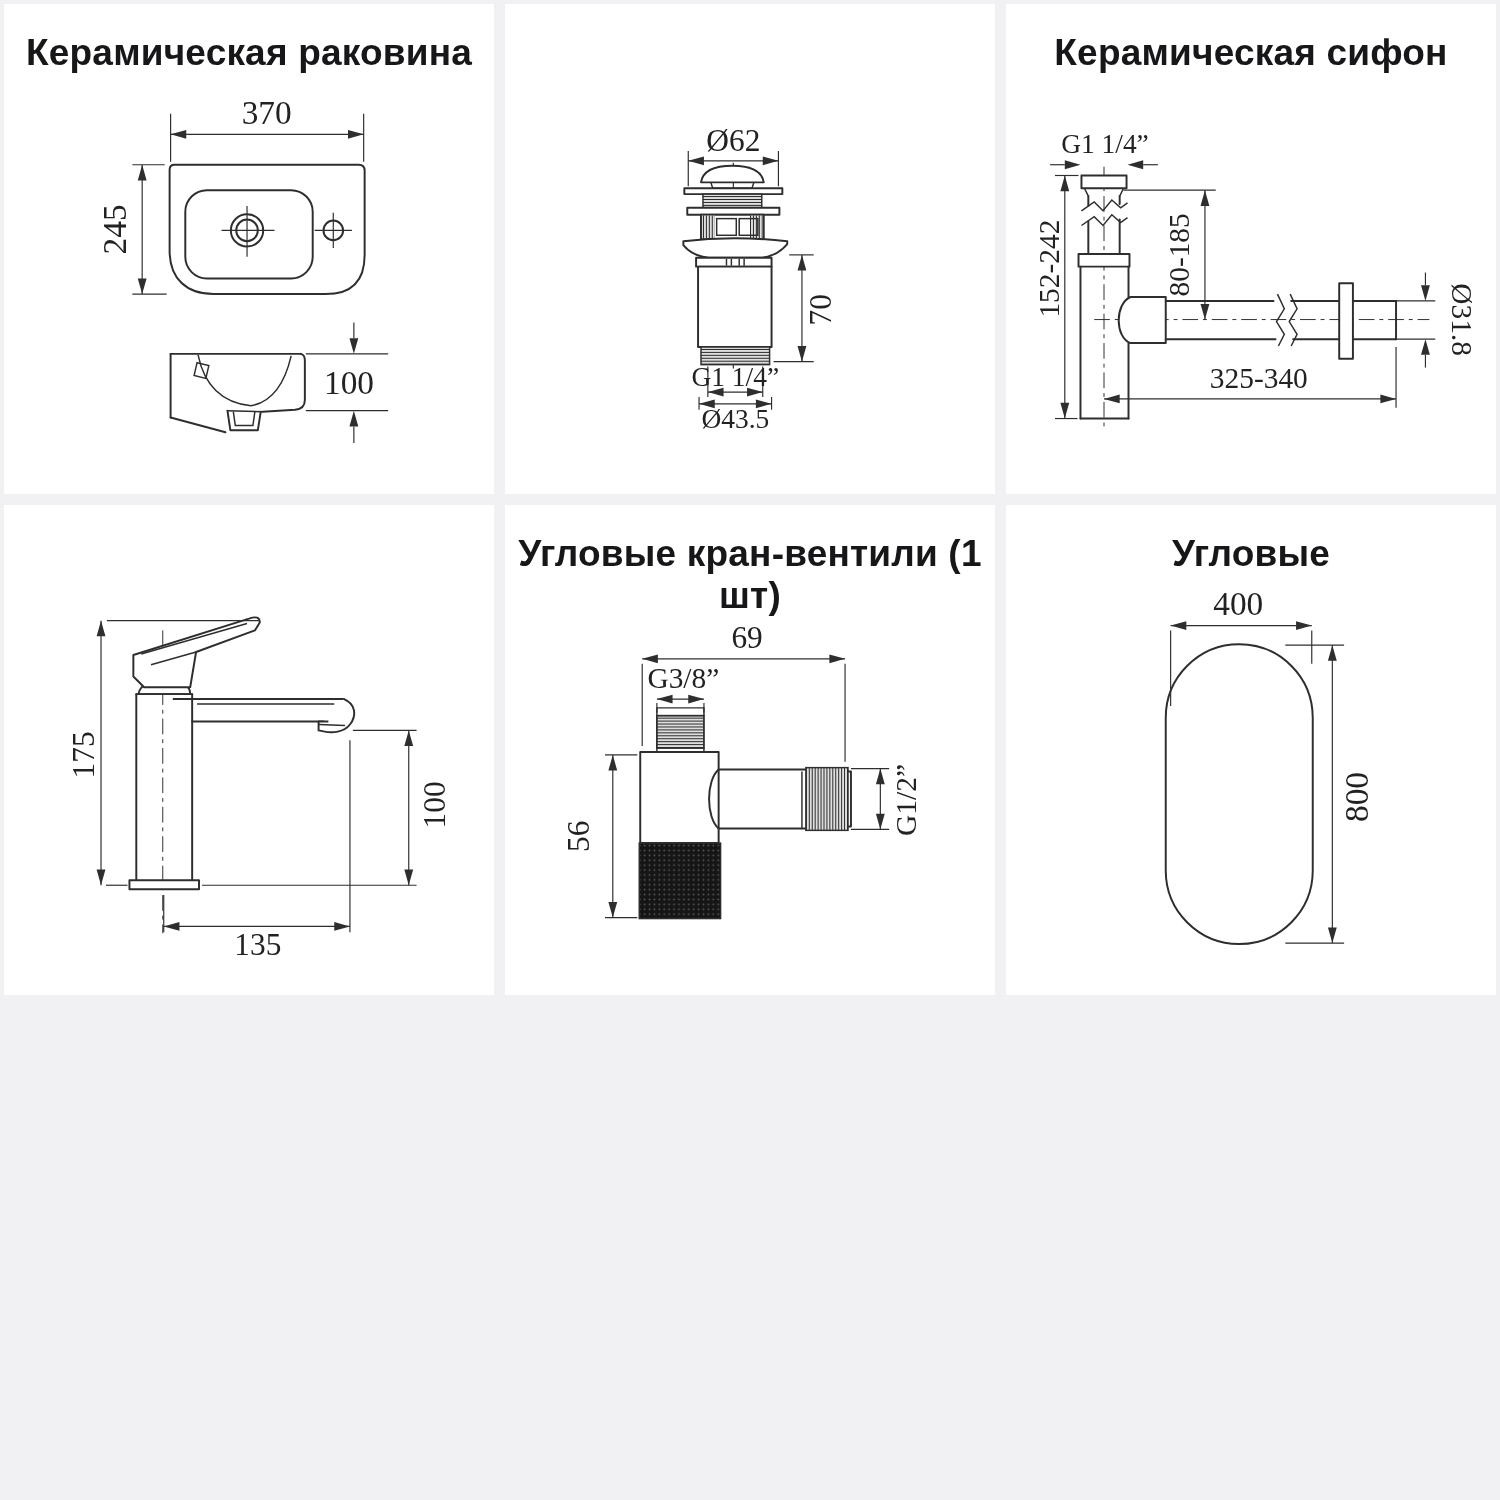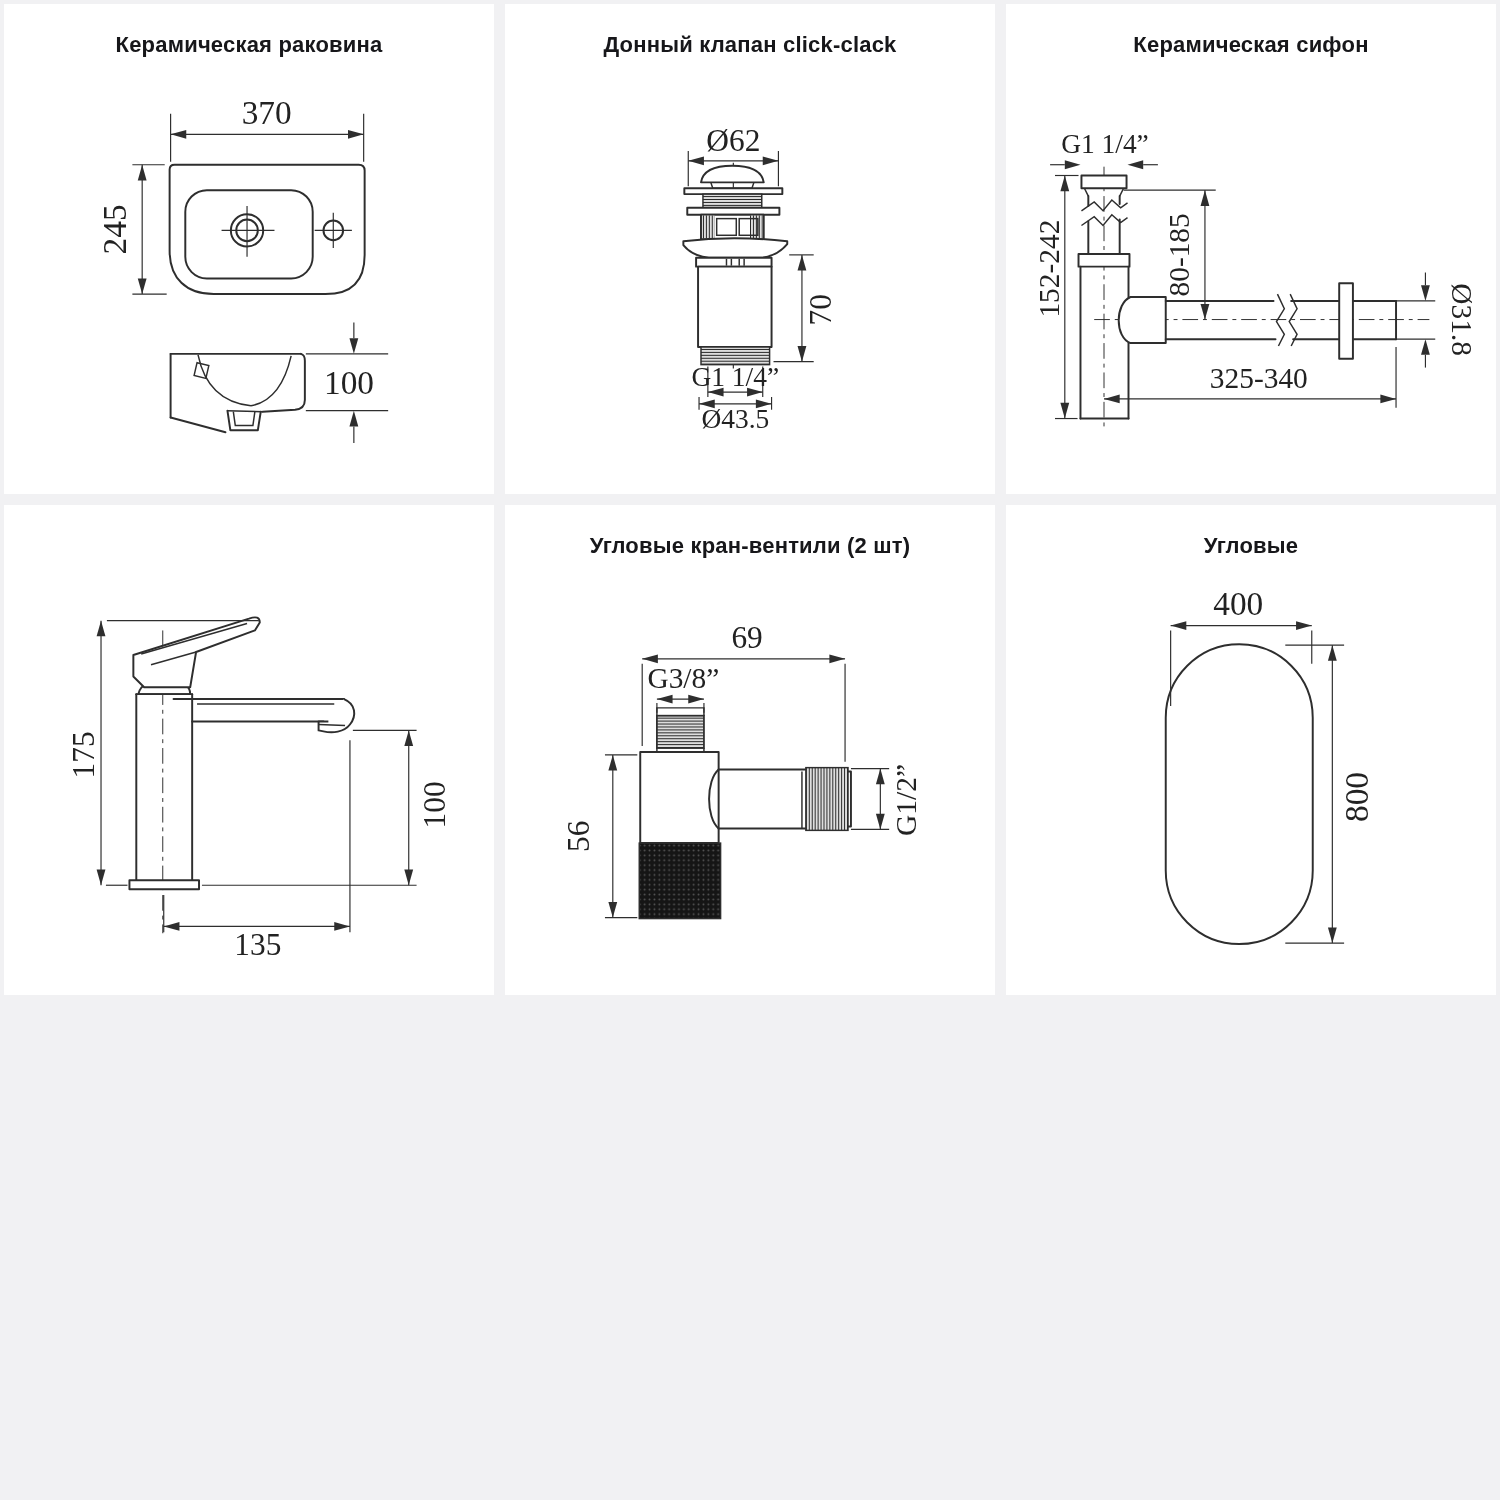--- a/index.html
+++ b/index.html
@@ -18,21 +18,21 @@
   }
   .card{
     background:#ffffff;
     position:relative;
   }
   .card h2{
     margin:0;
     position:absolute;
     top:28px;left:0;right:0;
     text-align:center;
-    font-size:22px;
+    font-size:37px;
     font-weight:700;
     color:#17171a;
     letter-spacing:.2px;
   }
   .card svg{
     position:absolute;
     inset:0;
     width:100%;height:100%;
   }
   
@@ -122,21 +122,20 @@
         <line class="d" x1="357" y1="325" x2="357" y2="341"></line>
         <path class="ah" d="M357,357 L352.5,341 L361.5,341 Z"></path>
         <line class="d" x1="357" y1="431" x2="357" y2="448"></line>
         <path class="ah" d="M357,415 L352.5,431 L361.5,431 Z"></path>
         <text class="dim big" x="352" y="398" text-anchor="middle">100</text>
       </g>
     </svg>
   </section>
 
   <section class="card">
-    <h2>Донный клапан click-clack</h2>
     <svg viewBox="0 0 500 500" preserveAspectRatio="none">
       <line class="d" x1="233" y1="162" x2="233" y2="372"></line>
 
       <g>
         <line class="d" x1="187" y1="150" x2="187" y2="186"></line>
         <line class="d" x1="279" y1="150" x2="279" y2="186"></line>
         <line class="d" x1="187" y1="160" x2="279" y2="160"></line>
         <path class="ah" d="M187,160 L203,155.5 L203,164.5 Z"></path>
         <path class="ah" d="M279,160 L263,155.5 L263,164.5 Z"></path>
         <text class="dim" x="233" y="150" text-anchor="middle">Ø62</text>
@@ -315,21 +314,21 @@
         <line class="d" x1="163" y1="398" x2="163" y2="436"></line>
         <line class="d" x1="163" y1="430" x2="353" y2="430"></line>
         <path class="ah" d="M163,430 L179,425.5 L179,434.5 Z"></path>
         <path class="ah" d="M353,430 L337,425.5 L337,434.5 Z"></path>
         <text class="dim" x="259" y="459" text-anchor="middle">135</text>
       </g>
     </svg>
   </section>
 
   <section class="card">
-    <h2>Угловые кран-вентили (2 шт)</h2>
+    <h2>Угловые кран-вентили (1 шт)</h2>
     <svg viewBox="0 0 500 500" preserveAspectRatio="none">
 
       <g>
         <line class="d" x1="140" y1="162" x2="140" y2="246"></line>
         <line class="d" x1="347" y1="162" x2="347" y2="262"></line>
         <line class="d" x1="140" y1="157" x2="347" y2="157"></line>
         <path class="ah" d="M140,157 L156,152.5 L156,161.5 Z"></path>
         <path class="ah" d="M347,157 L331,152.5 L331,161.5 Z"></path>
         <text class="dim" x="247" y="146" text-anchor="middle">69</text>
       </g>

